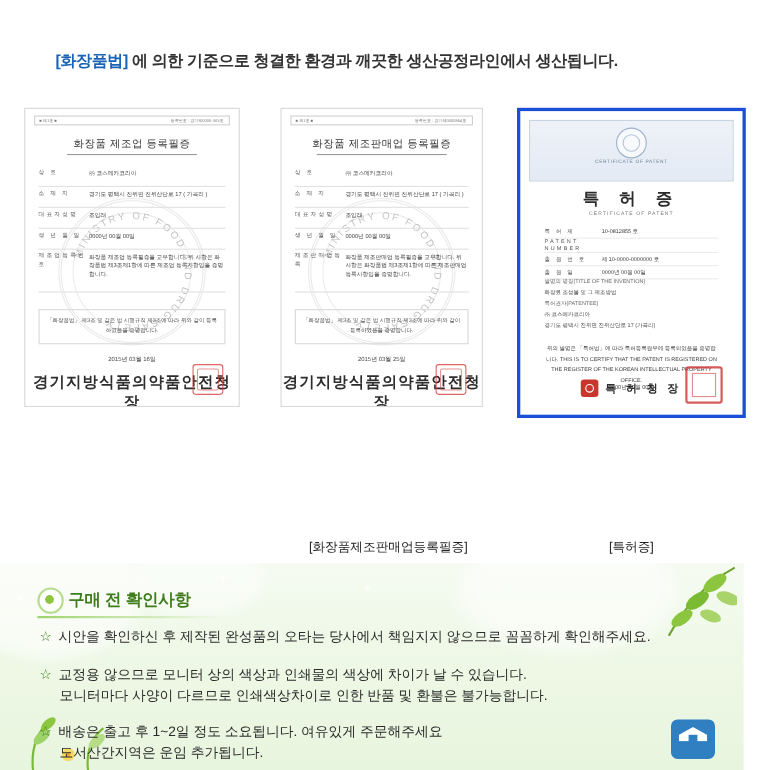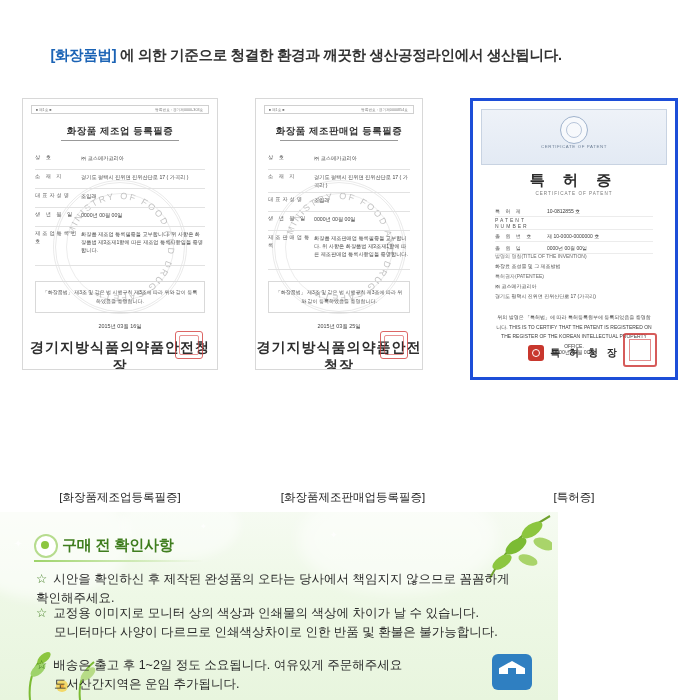--- a/index.html
+++ b/index.html
@@ -25,21 +25,21 @@
     position:absolute; top:98px; left:0; width:700px; height:300px;
   }
   .cert{
     position:absolute; top:0;
     background:#ffffff;
     border:1px solid #d8d8d8;
     box-sizing:border-box;
     overflow:hidden;
   }
   .cert.c1{ left:22px;  width:196px; height:272px; }
-  .cert.c2{ left:255px; width:168px; height:272px; }
+  .cert.c2{ left:255px; width:184px; height:272px; }
   .cert.c3{ left:470px; width:208px; height:282px; border:3px solid #1d4ed8; }
 
   .cert-caption{
     position:absolute;
     top:392px;
     font-size:11.5px; color:#222; text-align:center; width:220px;
   }
   .cap1{ left:10px;  width:220px;}
   .cap2{ left:241px; width:224px;}
   .cap3{ left:470px; width:208px;}
@@ -49,21 +49,21 @@
   .ph-bar{
     position:absolute; top:6px; left:8px; right:8px; height:9px;
     border:1px solid #d0d0d0;
     display:flex; align-items:center; justify-content:space-between;
     padding:0 3px; box-sizing:border-box;
     font-size:4px; color:#7a7a7a;
   }
   .ph-bar span{ transform:scale(.92); }
   .doc-title{
     position:absolute; top:26px; left:0; width:100%;
-    text-align:center; font-size:9.5px; font-weight:bold; color:#333;
+    text-align:center; font-size:9.5px; font-weight:normal; color:#333;
     letter-spacing:.5px;
   }
   .title-underline{
     position:absolute; top:41px; left:50%; transform:translateX(-50%);
     width:118px; height:1px; background:#999;
   }
   .rows{ position:absolute; top:52px; left:12px; right:12px; }
   .row{
     display:flex; align-items:flex-start;
     border-bottom:1px solid #e2e2e2;
@@ -180,21 +180,21 @@
   .p-redseal{
     position:absolute; right:18px; bottom:10px;
     width:30px;height:30px;border:2px solid #cf3f3e;border-radius:3px;opacity:.85;
   }
   .p-redseal::after{
     content:"";position:absolute;inset:4px;border:1px solid #cf3f3e;opacity:.7;
   }
 
   
   .bottom{
-    position:absolute; left:0; bottom:0; width:558px; height:190px;
+    position:absolute; left:0; bottom:0; width:676px; height:190px;
     background:linear-gradient(180deg,#f6fbf2 0%, #eef8e6 45%, #e8f5de 100%);
     overflow:hidden;
   }
   .bottom-top-line{
     position:absolute; top:0; left:0; width:100%; height:2px;
     background:#ffffff;
   }
   .blob{ position:absolute; border-radius:50%; }
   .b1{ left:-40px; top:-30px; width:170px;height:120px; background:rgba(255,255,255,.55); filter:blur(6px);}
   .b2{ left:120px; top:-20px; width:120px;height:70px; background:rgba(255,255,255,.45); filter:blur(5px);}
@@ -395,21 +395,20 @@
       <div class="p-date">0000년 00월 00일</div>
 
       <div class="p-foot">
         <div class="p-logo"></div>
         <div class="p-office">특 허 청 장</div>
       </div>
       <div class="p-redseal"></div>
     </div>
   </div>
 
-  <div class="cert-caption cap1">[화장품제조업등록필증]</div>
   <div class="cert-caption cap3">[특허증]</div>
   <div class="cert-caption cap2">[화장품제조판매업등록필증]</div>
 </div>
 
 <div class="bottom">
   <div class="bottom-top-line"></div>
   <div class="blob b1"></div>
   <div class="blob b2"></div>
   <div class="blob b3"></div>
 
@@ -438,21 +437,21 @@
 
   <div class="buy-badge"></div>
   <div class="buy-title">구매 전 확인사항</div>
   <div class="title-rule"></div>
 
   <div class="note n1">
     <span class="star">☆</span><span>시안을 확인하신 후 제작된 완성품의 오타는 당사에서 책임지지 않으므로 꼼꼼하게 확인해주세요.</span>
   </div>
 
   <div class="note n2">
-    <span class="star">☆</span><span>교정용 이미지로 모니터 상의 색상과 인쇄물의 색상에 차이가 날 수 있습니다.</span>
+    <span class="star">☆</span><span>교정용 않으므로 모니터 상의 색상과 인쇄물의 색상에 차이가 날 수 있습니다.</span>
     <span class="ln2">모니터마다 사양이 다르므로 인쇄색상차이로 인한 반품 및 환불은 불가능합니다.</span>
   </div>
 
   <div class="note n3">
     <span class="star">☆</span><span>배송은 출고 후 1~2일 정도 소요됩니다. 여유있게 주문해주세요</span>
     <span class="ln2">도서산간지역은 운임 추가됩니다.</span>
   </div>
 
   <div class="house-icon"></div>
 </div>

